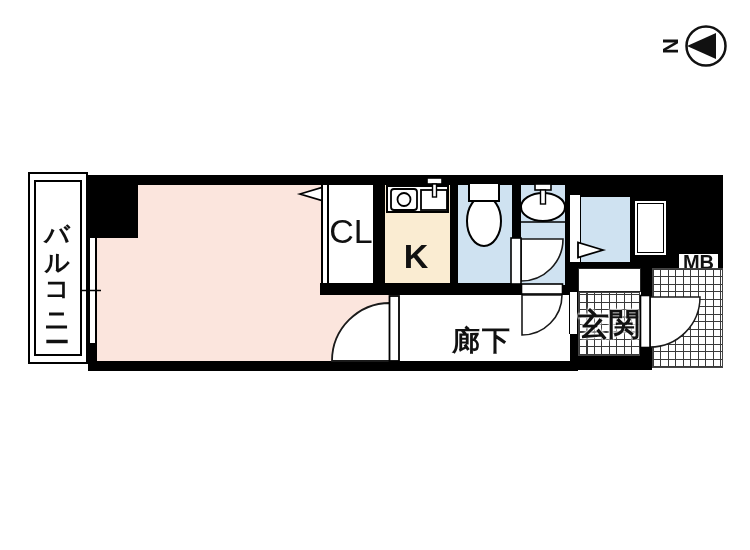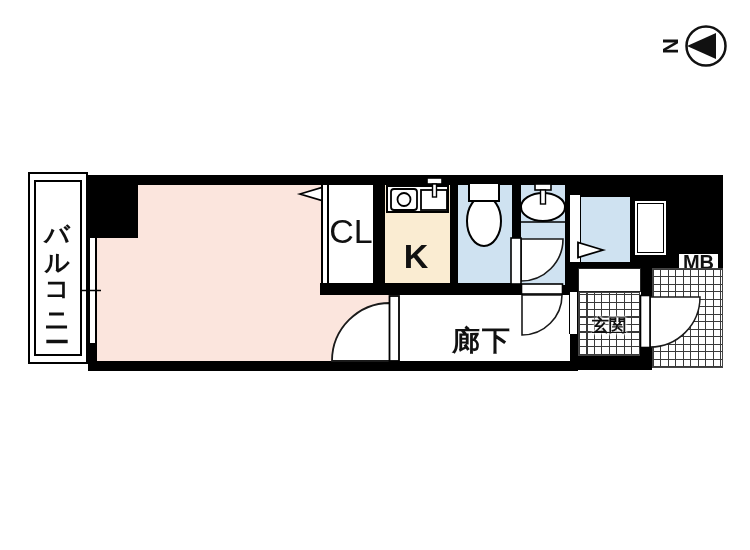--- a/index.html
+++ b/index.html
@@ -66,21 +66,21 @@
   <div class="abs" style="left:578px;top:268px;width:63px;height:24px;background:#fff;border:1.5px solid #222;"></div>
   <div class="abs grid" style="left:578px;top:292px;width:62px;height:64px;border:1px solid #444;"></div>
   <div class="abs grid" style="left:652px;top:268px;width:71px;height:100px;border:1px solid #444;"></div>
 
   <div class="abs" style="left:88px;top:238px;width:9px;height:105px;background:#fff;border-left:2px solid #000;border-right:2px solid #000;"></div>
   <div class="abs wall" style="left:88px;top:343px;width:9px;height:20px;"></div>
 
   <div class="abs label" style="left:327px;top:212px;width:48px;height:38px;font-size:34px;font-weight:400;">CL</div>
   <div class="abs label" style="left:398px;top:234px;width:36px;height:44px;font-size:34px;font-weight:700;">K</div>
   <div class="abs label" style="left:438px;top:304px;width:88px;height:36px;font-size:28px;letter-spacing:2px;margin-top:19px;">廊下</div>
-  <div class="abs label halo" style="left:580px;top:308px;width:58px;height:34px;font-size:17px;text-decoration:underline;">玄関</div>
+  <div class="abs label halo" style="left:580px;top:308px;width:58px;height:34px;font-size:31px;">玄関</div>
   <div class="abs label" style="left:658px;top:33px;width:26px;height:26px;font-size:22px;font-weight:700;transform:rotate(-90deg);">N</div>
 
   <svg width="750" height="550" viewBox="0 0 750 550">
 
     <g>
       <circle cx="706" cy="46" r="19.5" fill="none" stroke="#111" stroke-width="2.5"></circle>
       <polygon points="687,46 716,33 716,59" fill="#111"></polygon>
     </g>
 
     <line x1="82" y1="290.5" x2="101" y2="290.5" stroke="#000" stroke-width="1.5"></line>

